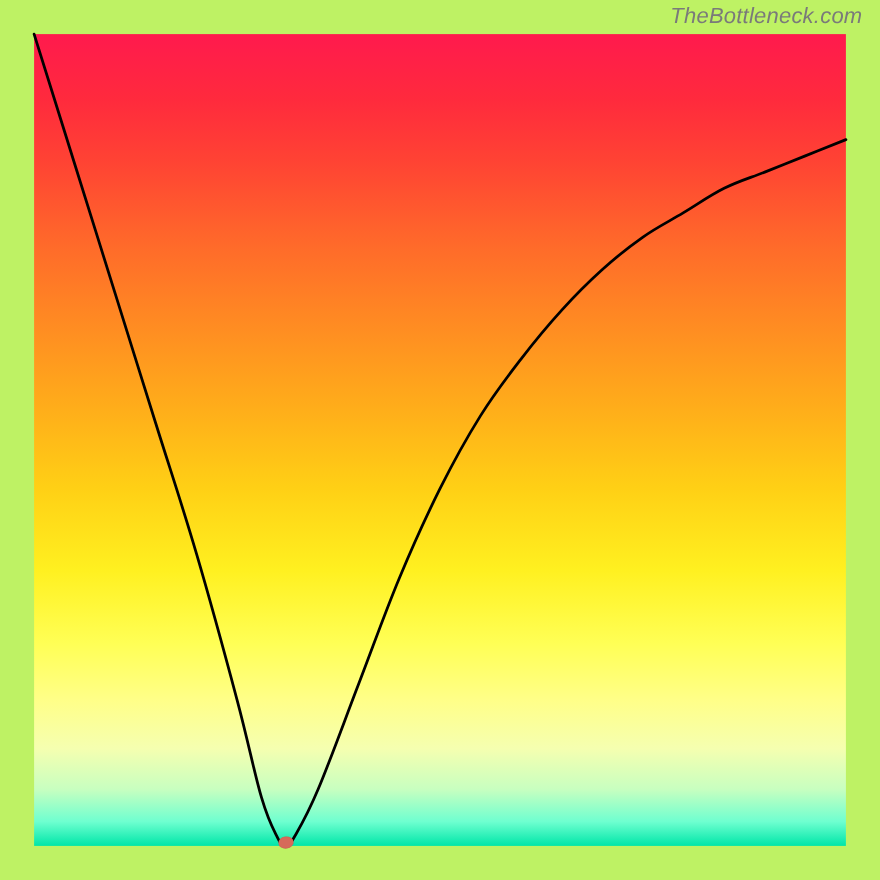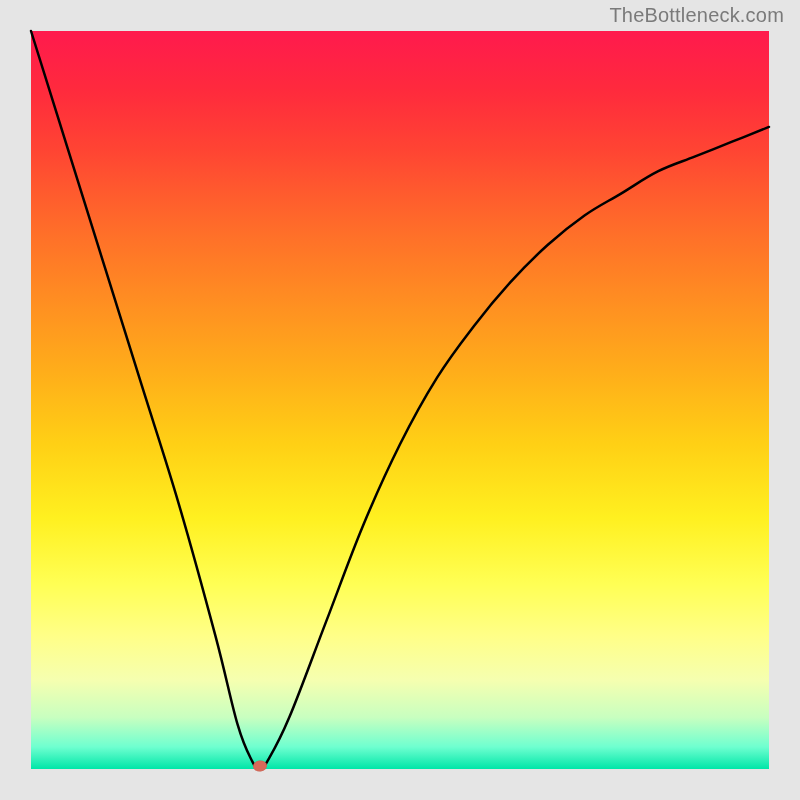--- a/index.html
+++ b/index.html
@@ -7,21 +7,22 @@
     padding: 0;
     width: 800px;
     height: 800px;
     background: #000;
     overflow: hidden;
   }
   .frame {
     position: relative;
     width: 800px;
     height: 800px;
-    background: #e5e5e5;
+    background: #bef264;
+    font-style: italic;
   }
   .plot-area {
     position: absolute;
     left: 31px;
     top: 31px;
     width: 738px;
     height: 738px;
     background: linear-gradient(to bottom,
       #ff1a4d 0%,
       #ff2a3d 8%,

